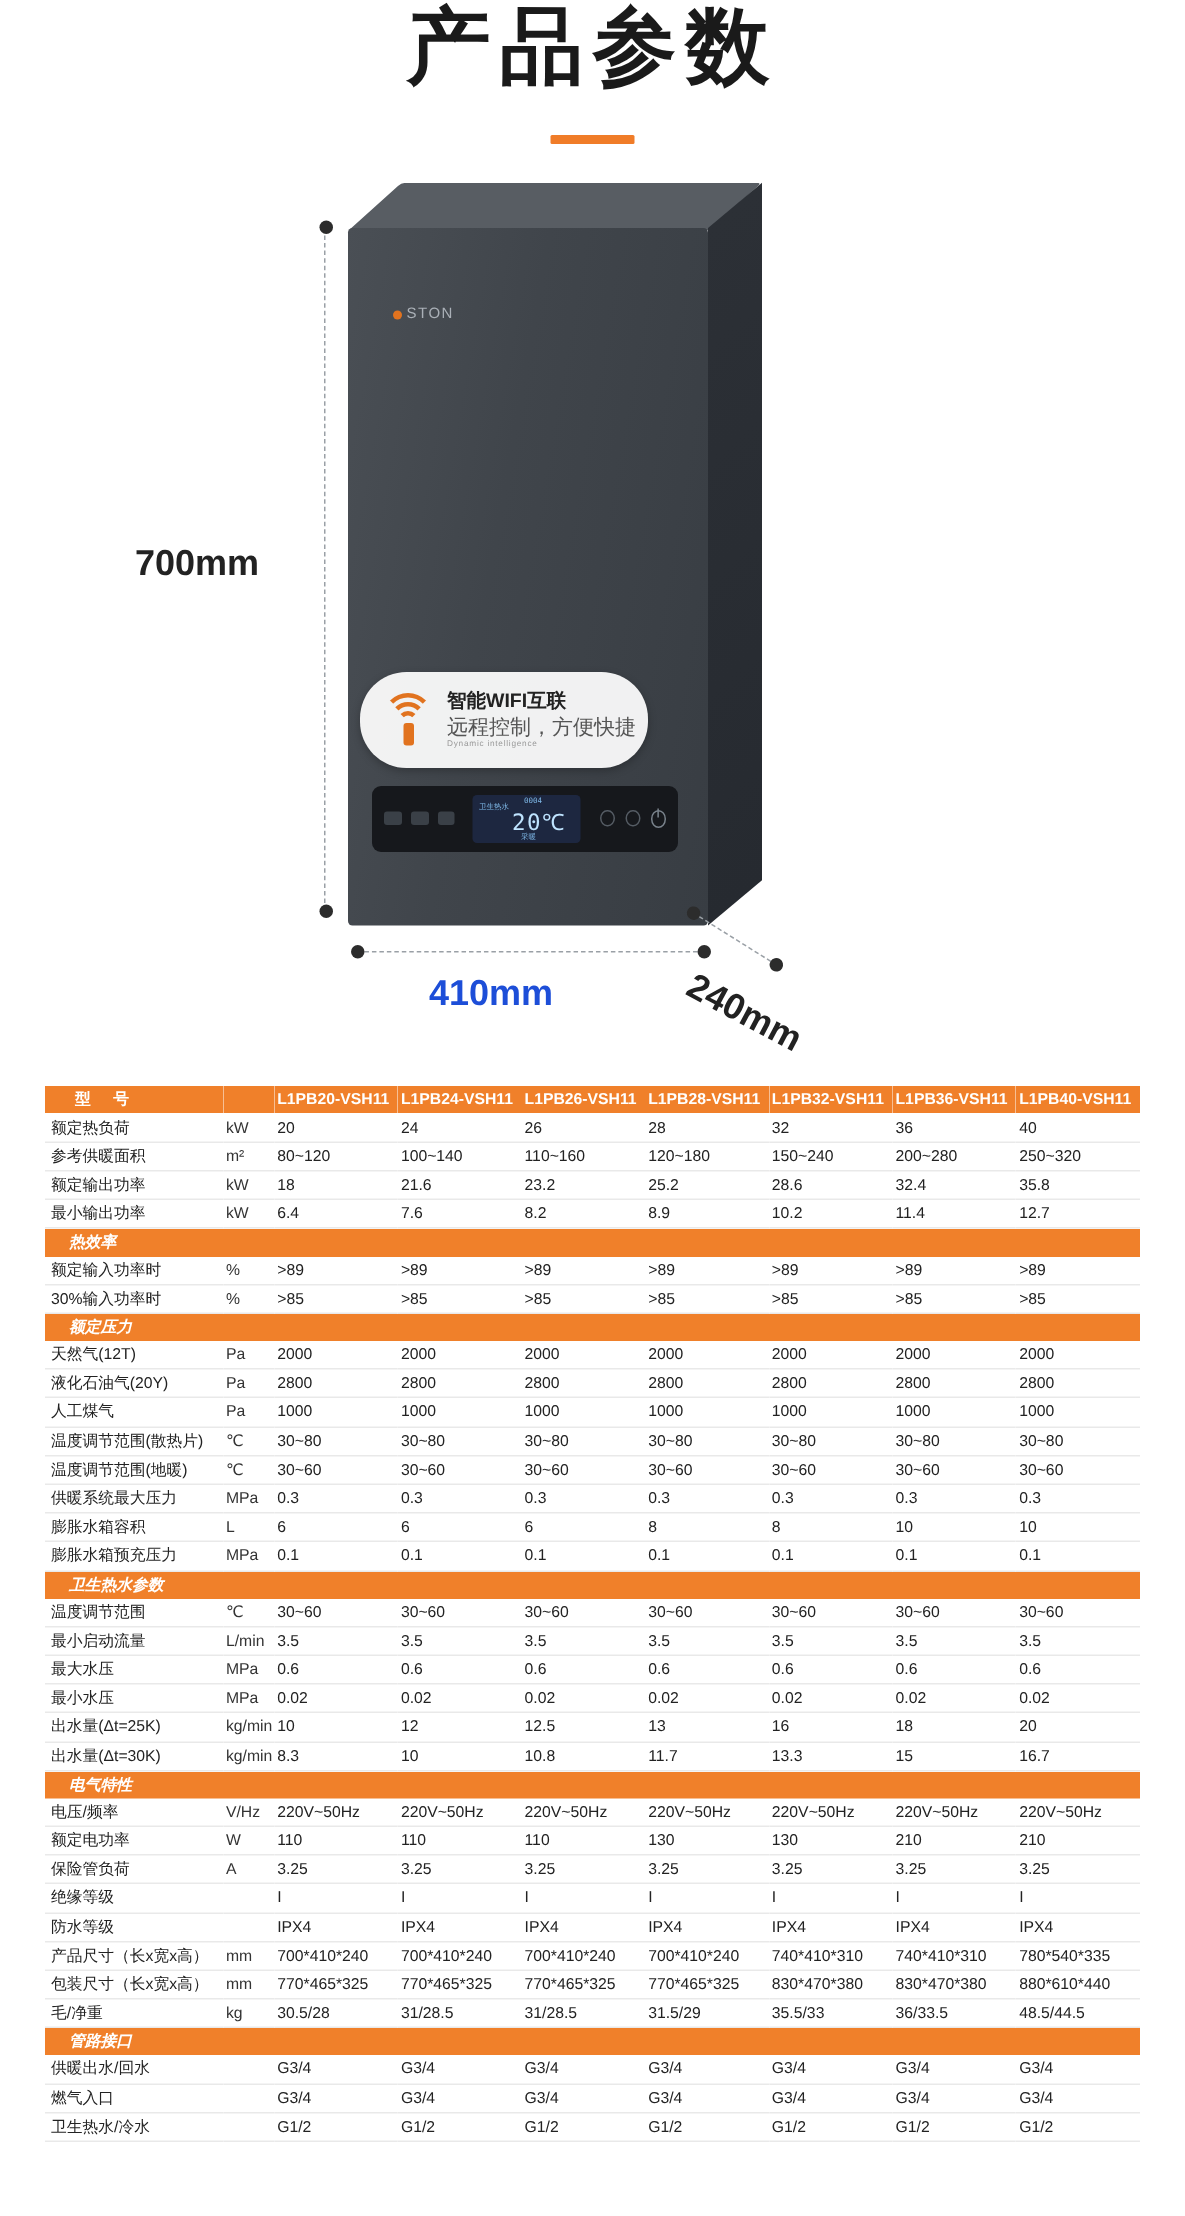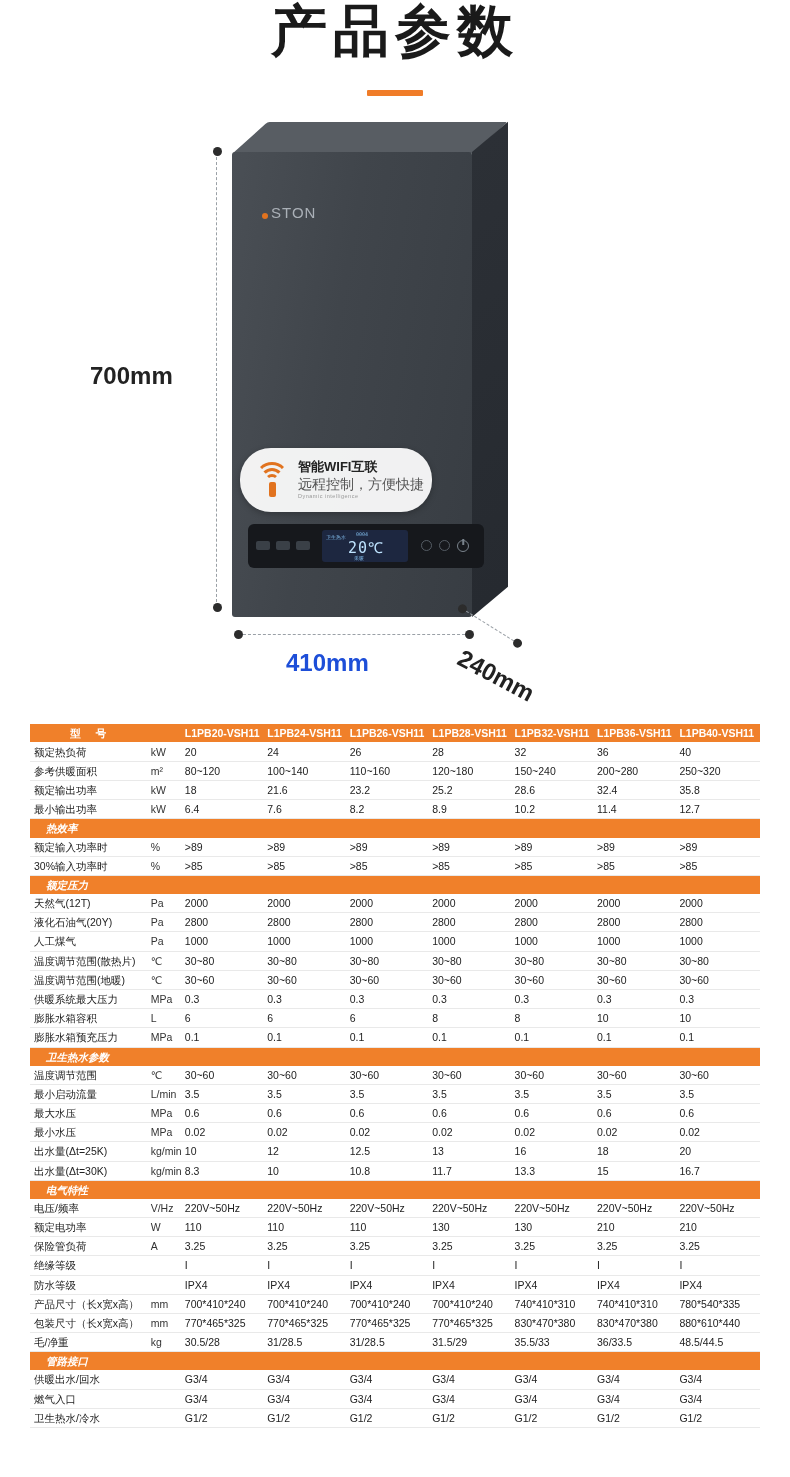--- a/index.html
+++ b/index.html
@@ -64,21 +64,21 @@
     left: 240px; top: 30px;
     width: 36px; height: 465px;
     background: linear-gradient(180deg, #2c3036 0%, #262a30 100%);
     transform: skewY(-40deg);
     transform-origin: top left;
   }
   .brand {
     position: absolute;
     left: 30px; top: 52px;
     color: #aab0b7;
-    font-size: 15px;
+    font-size: 10px;
     letter-spacing: 1px;
   }
   .brand .dot {
     display: inline-block;
     width: 6px; height: 6px;
     border-radius: 50%;
     background: #e1731f;
     margin-right: 3px;
     vertical-align: -1px;
   }
@@ -123,21 +123,21 @@
   }
   .wifi-text { padding-left: 6px; line-height: 1.25; }
   .wifi-main { font-size: 13px; font-weight: bold; color: #222; }
   .wifi-sub { font-size: 14px; color: #555; }
   .wifi-sub2 { font-size: 5.5px; color: #999; letter-spacing: .5px; }
 
   
   .panel {
     position: absolute;
     left: 16px; top: 372px;
-    width: 236px; height: 44px;
+    width: 204px; height: 44px;
     background: #16181c;
     border-radius: 6px;
     display: flex;
     align-items: center;
     padding: 0 8px;
   }
   .panel .btn-sq {
     width: 14px; height: 9px;
     background: #3a4047;
     border-radius: 2px;
@@ -281,21 +281,21 @@
   col.c-unit { width: 34px; }
   col.c-val  { width: 82px; }
 
   tr.header-row td {
     background: #f0802a;
     color: #fff;
     font-weight: bold;
     height: 17px;
     border-bottom: 1px solid #fff;
   }
-  tr.header-row td.name { letter-spacing: 6px; padding-left: 4px; text-align: center; }
+  tr.header-row td.name { letter-spacing: 6px; padding-left: 20px; }
   tr.section td {
     background: #f0802a;
     color: #fff;
     font-weight: bold;
     height: 15px;
   }
   tr.section td.name { padding-left: 16px; font-style: italic; }
   tr.data td { border-bottom: 1px solid #e9e9e9; }
   tr.data td.name { padding-left: 4px; }
   tr.data td.unit { color: #333; }

